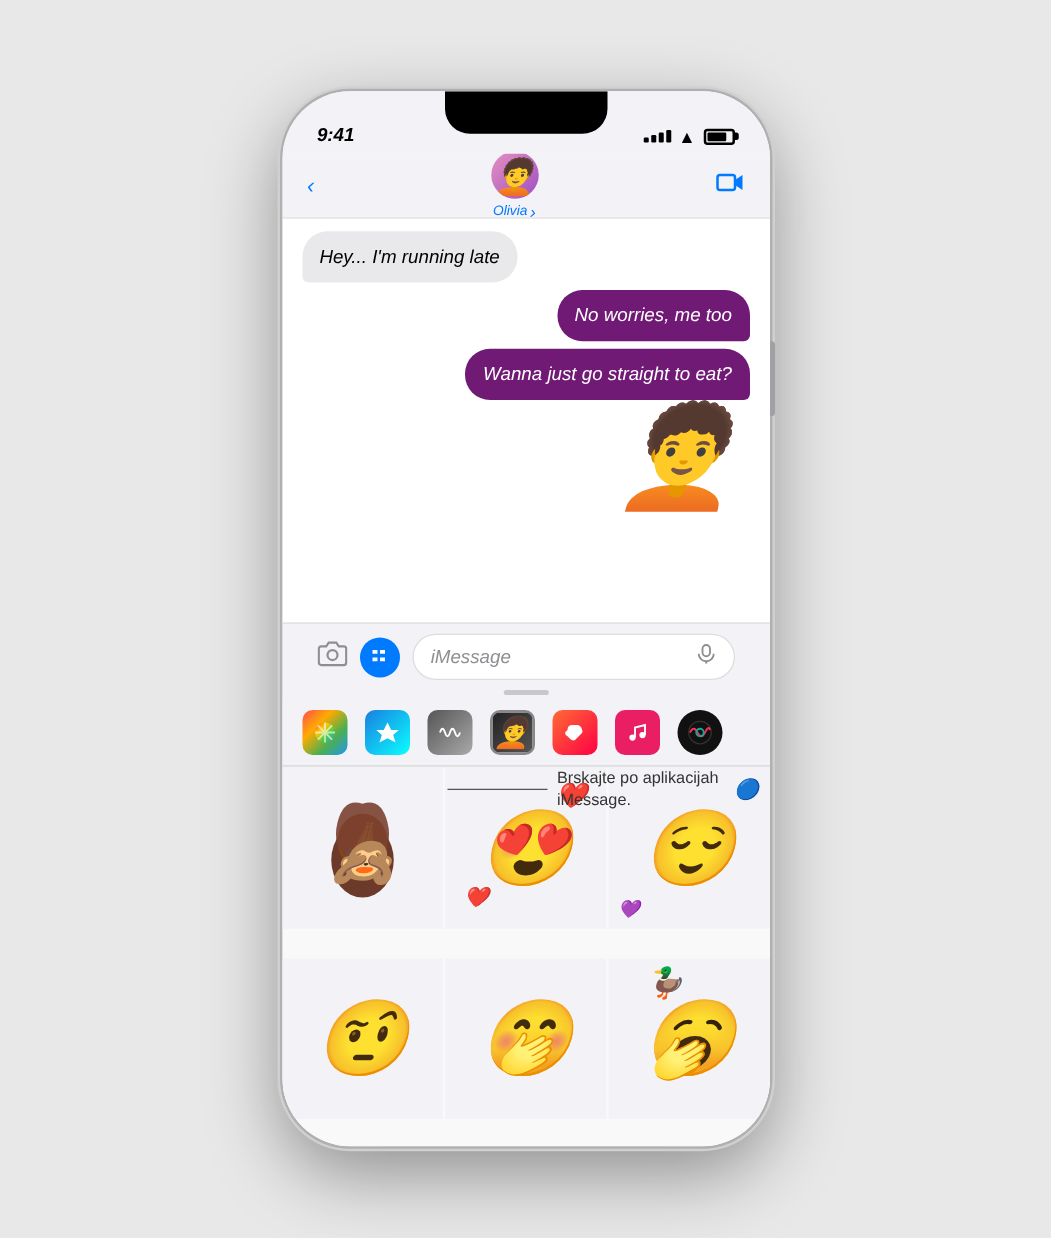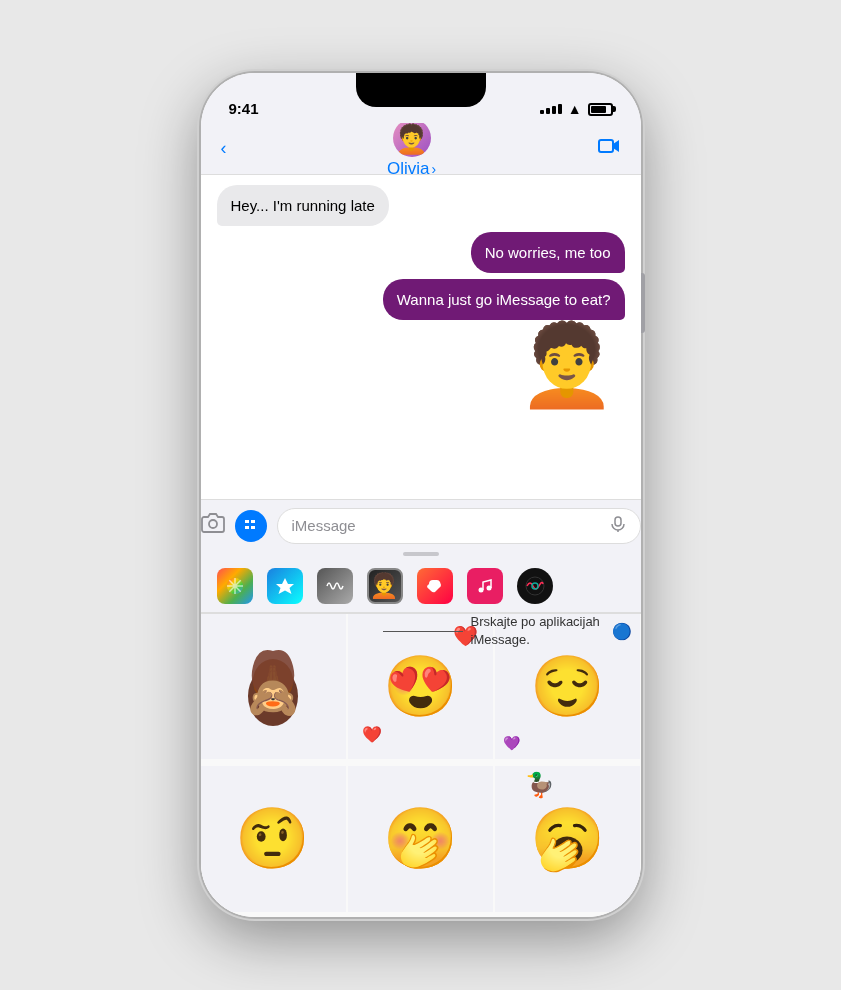--- a/index.html
+++ b/index.html
@@ -7,27 +7,28 @@
       width: 841px;
       height: 990px;
       background: #e8e8e8;
       display: flex;
       align-items: center;
       justify-content: center;
       font-family: -apple-system, 'SF Pro Text', 'Helvetica Neue', sans-serif;
     }
 
     .phone-frame {
-      width: 440px;
+      width: 390px;
       height: 844px;
       background: #fff;
       border-radius: 54px;
       overflow: hidden;
       position: relative;
       box-shadow: 0 0 0 2px #b0b0b0, 0 0 0 4px #d0d0d0, 0 20px 60px rgba(0,0,0,0.4);
+      font-style: italic;
     }
 
     
     .notch {
       position: absolute;
       top: 0;
       left: 50%;
       transform: translateX(-50%);
       width: 130px;
       height: 34px;
@@ -133,21 +134,21 @@
       justify-content: center;
       overflow: hidden;
       position: relative;
     }
     .avatar-memoji {
       font-size: 28px;
       line-height: 1;
       margin-top: 4px;
     }
     .contact-name {
-      font-size: 17px;
+      font-size: 11px;
       color: #007aff;
       font-weight: 500;
       display: flex;
       align-items: center;
       gap: 2px;
     }
     .contact-name::after {
       content: '›';
       font-size: 14px;
     }
@@ -192,21 +193,21 @@
     .memoji-sticker {
       align-self: flex-end;
       font-size: 80px;
       line-height: 1;
       margin-right: 8px;
     }
 
     
     .input-area {
       background: #f2f2f7;
-      padding: 8px 0;
+      padding: 8px 28px;
       display: flex;
       align-items: center;
       gap: 10px;
       border-top: 1px solid #ddd;
     }
     .input-camera {
       font-size: 22px;
       color: #8e8e93;
     }
     .input-apps {
@@ -370,21 +371,21 @@
     <div class="main-content">
 
       <div class="messages-area">
         <div class="bubble bubble-received">
           <span>Hey... I'm running late</span>
         </div>
         <div class="bubble bubble-sent">
           <span>No worries, me too</span>
         </div>
         <div class="bubble bubble-sent">
-          <span>Wanna just go iMessage to eat?</span>
+          <span>Wanna just go straight to eat?</span>
         </div>
 
         <div class="memoji-sticker">
           🧑‍🦱
         </div>
       </div>
 
       <div class="input-area">
         <div class="input-camera">
           <svg width="24" height="24" viewBox="0 0 24 24" fill="none">

